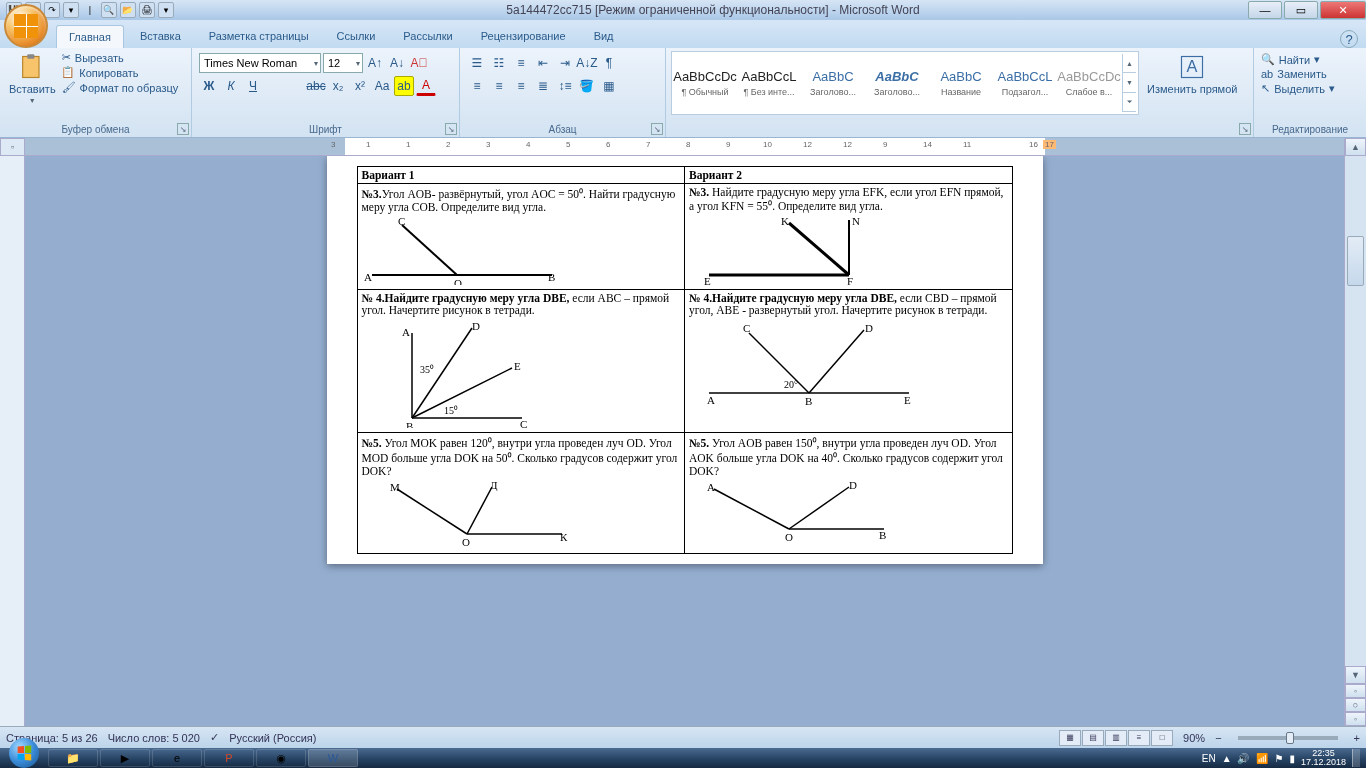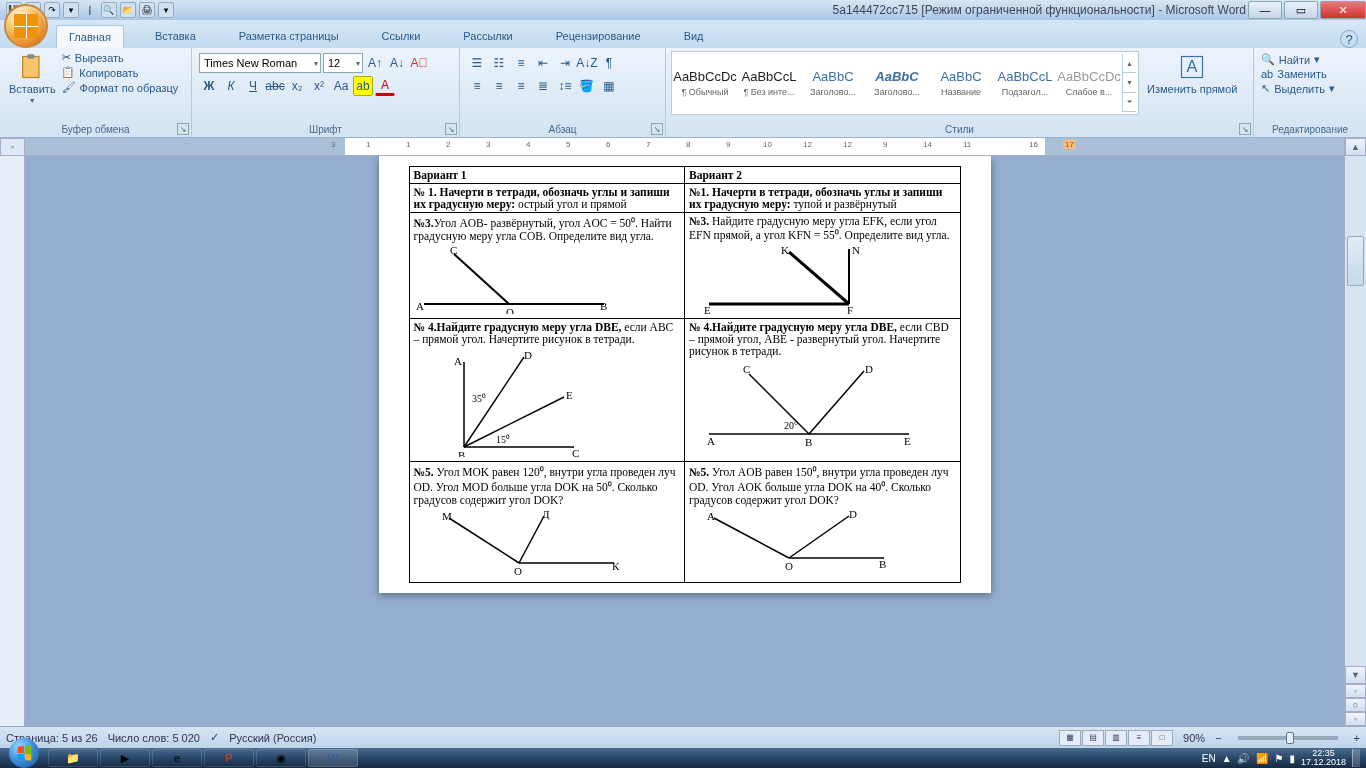--- a/index.html
+++ b/index.html
@@ -2,31 +2,31 @@
 <html><head>
 <meta charset="utf-8">
 <style>
 * { margin: 0; padding: 0; box-sizing: border-box; }
 body { font-family: "Segoe UI", Tahoma, sans-serif; font-size: 11px; background: #bcd2e8; overflow: hidden; width: 1366px; height: 768px; position: relative; }
 
 
 .window-chrome { position: absolute; top: 0; left: 0; right: 0; height: 20px; background: linear-gradient(180deg,#d7e5f5,#a9c7e7); display: flex; align-items: center; }
 .qat { display: flex; gap: 3px; padding: 0 6px; }
 .qat-btn { width: 16px; height: 16px; background: #cfe0f2; border: 1px solid #9ab; border-radius: 2px; font-size: 9px; display: flex; align-items: center; justify-content: center; }
-.title-text { flex: 1; text-align: right; color: #445; font-size: 12px; }
+.title-text { flex: 1; text-align: center; color: #445; font-size: 12px; }
 .win-ctrls { display: flex; margin-left: auto; }
 .win-btn { width: 34px; height: 18px; display: flex; align-items: center; justify-content: center; font-size: 11px; background: linear-gradient(#e8eef7,#c5d6ea); border: 1px solid #8aa; border-radius: 2px; margin-left: 2px; }
 .win-btn.close { background: linear-gradient(#e77,#c33); color: #fff; width: 46px; }
 
 
 .ribbon-row1 { position: absolute; top: 20px; left: 0; right: 0; height: 28px; background: linear-gradient(180deg,#d6e6f7,#c2dbf0); display: flex; align-items: flex-end; }
 .office-btn { position:absolute; left:4px; top:-16px; width:44px; height:44px; border-radius:50%; background: radial-gradient(circle at 35% 30%, #fff,#f7c46b 35%,#e88b2a 70%,#b25a08); border:2px solid #c88a3a; z-index:10; display:flex; align-items:center; justify-content:center; box-shadow: inset 0 2px 3px rgba(255,255,255,.5); }
 .office-inner { width:24px;height:24px;background:#fff;border-radius:2px;display:grid;grid-template-columns:1fr 1fr;grid-template-rows:1fr 1fr;gap:1px; }
 .office-inner div{ background:#f0930a; }
-.tabs { display:flex; margin-left:56px; gap:19px; }
+.tabs { display:flex; margin-left:56px; gap:4px; }
 .tab { padding: 5px 12px; color: #2a5a8a; border-radius:3px 3px 0 0; cursor: default; }
 .tab.active { background:#f4f8fc; border:1px solid #a9c7e0; border-bottom:none; color:#2a5a8a; }
 .help-btn { margin-left:auto; margin-right:8px; color:#2a5a8a; font-size:13px; padding:4px 6px; border-radius:50%; border:1px solid #8ab; width:18px;height:18px;display:flex;align-items:center;justify-content:center; }
 
 
 .ribbon { position:absolute; top:48px; left:0; right:0; height:90px; background:linear-gradient(180deg,#ecf3fb,#d3e3f2); border-bottom:1px solid #98b6d4; display:flex; }
 .group { border-right:1px solid #b0cbe2; padding:3px 5px 2px; display:flex; flex-direction:column; position:relative; }
 .group-label { text-align:center; font-size:10px; color:#46688c; padding-top:1px; }
 .group-body { flex:1; display:flex; align-items:flex-start; }
 .dialog-launch { position:absolute; right:2px; bottom:2px; width:12px;height:12px; border:1px solid #8aa; font-size:8px; display:flex;align-items:center;justify-content:center; color:#567; }
@@ -54,21 +54,21 @@
 
 .ruler-h { position:absolute; top:138px; left:25px; right:22px; height:18px; background:#e6eef7; border-bottom:1px solid #aac; font-size:8px; color:#667; display:flex; }
 .ruler-corner{ position:absolute; top:138px; left:0; width:25px; height:18px; background:#ddeaf5; border:1px solid #aac; display:flex;align-items:center;justify-content:center; font-size:9px; color:#567;}
 .ruler-v { position:absolute; top:156px; left:0; width:25px; bottom:42px; background:#e6eef7; border-right:1px solid #aac; }
 .ruler-h .margin{background:#a9c0d7;height:100%;} 
 .ruler-h .page-part{background:#fff;height:100%;position:relative;}
 .ruler-h .tick{position:absolute;top:2px;font-size:8px;color:#666;}
 
 
 .doc-area{ position:absolute; top:156px; left:25px; right:22px; bottom:42px; background:#95aed0; overflow:hidden; }
-.page{ position:absolute; left:50%; transform:translateX(-50%); top:0; width:612px; background:#fff; box-shadow:0 2px 8px rgba(0,0,0,.4); padding:10px 30px; }
+.page{ position:absolute; left:50%; transform:translateX(-50%); top:0; width:716px; background:#fff; box-shadow:0 2px 8px rgba(0,0,0,.4); padding:10px 30px; }
 .doc-table{ width:100%; border-collapse:collapse; font-family:"Times New Roman",serif; font-size:11.5px; color:#000; }
 .doc-table td{ border:1.2px solid #000; padding:2px 4px; vertical-align:top; width:50%; }
 .doc-table b{font-weight:bold;}
 svg.geom{ display:block; margin:2px 0; }
 
 
 .vscroll{ position:absolute; top:138px; right:0; width:22px; bottom:42px; background:#d6e3f0; border-left:1px solid #aac; display:flex;flex-direction:column; }
 .vscroll .sbtn{height:18px;background:linear-gradient(#eef4fb,#cfe0ef);border:1px solid #aac;display:flex;align-items:center;justify-content:center;font-size:9px;color:#567;}
 .vscroll .track{flex:1;position:relative;}
 .vscroll .thumb{position:absolute;left:2px;right:2px;top:80px;height:50px;background:linear-gradient(#e3ecf6,#c5d8eb);border:1px solid #9ab;border-radius:2px;}
@@ -176,21 +176,21 @@
             <span>12</span>
           </div>
         <div class="icon-btn">A↑</div>
         <div class="icon-btn">A↓</div>
         <div class="icon-btn" style="color:#c33;">A⃠</div>
       </div>
       <div class="fb-row">
         <div class="icon-btn bold">Ж</div>
         <div class="icon-btn italic">К</div>
         <div class="icon-btn under">Ч</div>
-        <div class="icon-btn" style="text-decoration:line-through;">abc</div>
+        <div class="icon-btn" style="text-decoration:line-through;margin-left:41px;">abc</div>
         <div class="icon-btn">x₂</div>
         <div class="icon-btn">x²</div>
         <div class="icon-btn">Aa</div>
         <div class="icon-btn" style="background:#ff0;border-color:#aa0;">ab</div>
         <div class="icon-btn" style="color:#c00;border-bottom:3px solid #c00;">A</div>
       </div>
     </div>
     <div class="group-label">Шрифт</div>
     <div class="dialog-launch">↘</div>
   </div>
@@ -258,21 +258,20 @@
           </div>
       </div>
       <div class="big-btn" style="margin-left:4px;">
         <svg class="ic" viewBox="0 0 24 24">
             <rect x="3" y="3" width="18" height="18" fill="none" stroke="#3a6ea5"></rect>
             <text x="12" y="16" font-size="14" text-anchor="middle" fill="#3a6ea5">A</text>
           </svg>
         <span class="lbl">Изменить прямой</span>
       </div>
     </div>
-    <div class="group-label">Стили</div>
     <div class="dialog-launch">↘</div>
   </div>
 
   <div class="group" style="width:112px;border-right:none;">
     <div class="group-body">
       <div class="small-row" style="margin-top:2px;">
         <div><span>🔍</span><span>Найти</span> ▾</div>
         <div>
             <span>ab</span>
             <span>Заменить</span>
@@ -299,37 +298,33 @@
       <span class="tick" style="left:301px;">7</span>
       <span class="tick" style="left:341px;">8</span>
       <span class="tick" style="left:381px;">9</span>
       <span class="tick" style="left:418px;">10</span>
       <span class="tick" style="left:458px;">12</span>
       <span class="tick" style="left:498px;">12</span>
       <span class="tick" style="left:538px;">9</span>
       <span class="tick" style="left:578px;">14</span>
       <span class="tick" style="left:618px;">11</span>
       <span class="tick" style="left:684px;">16</span>
-      <span class="tick" style="left:718px;background:#fdba74;padding:0 2px;">17</span>
+      <span class="tick" style="left:698px;background:#fdba74;padding:0 2px;">17</span>
   </div>
   <div class="margin" style="flex:1;"></div>
 </div>
 <div class="ruler-v"></div>
 
 <div class="doc-area">
   <div class="page">
     <table class="doc-table">
       <tbody>
           <tr>
         <td><b>Вариант 1</b></td>
         <td><b>Вариант 2</b></td>
-      </tr>
-      <tr>
-        <td><b>№ 1.  Начерти в тетради, обозначь углы и запиши их градусную меру: </b><span>острый угол и прямой</span></td>
-        <td><b>№1.  Начерти в тетради, обозначь углы и запиши их градусную меру: </b><span>тупой и развёрнутый</span></td>
       </tr>
       <tr>
         <td>
           <b>№3.</b><span>Угол AOB- развёрнутый, угол AOC = 50⁰. Найти градусную меру угла COB. Определите вид угла.</span>
           <svg class="geom" width="200" height="70">
             <line x1="10" y1="60" x2="190" y2="60" stroke="#000" stroke-width="2"></line>
             <line x1="95" y1="60" x2="40" y2="10" stroke="#000" stroke-width="2"></line>
             <text x="2" y="66" font-size="11">A</text>
             <text x="92" y="72" font-size="11">O</text>
             <text x="186" y="66" font-size="11">B</text>

